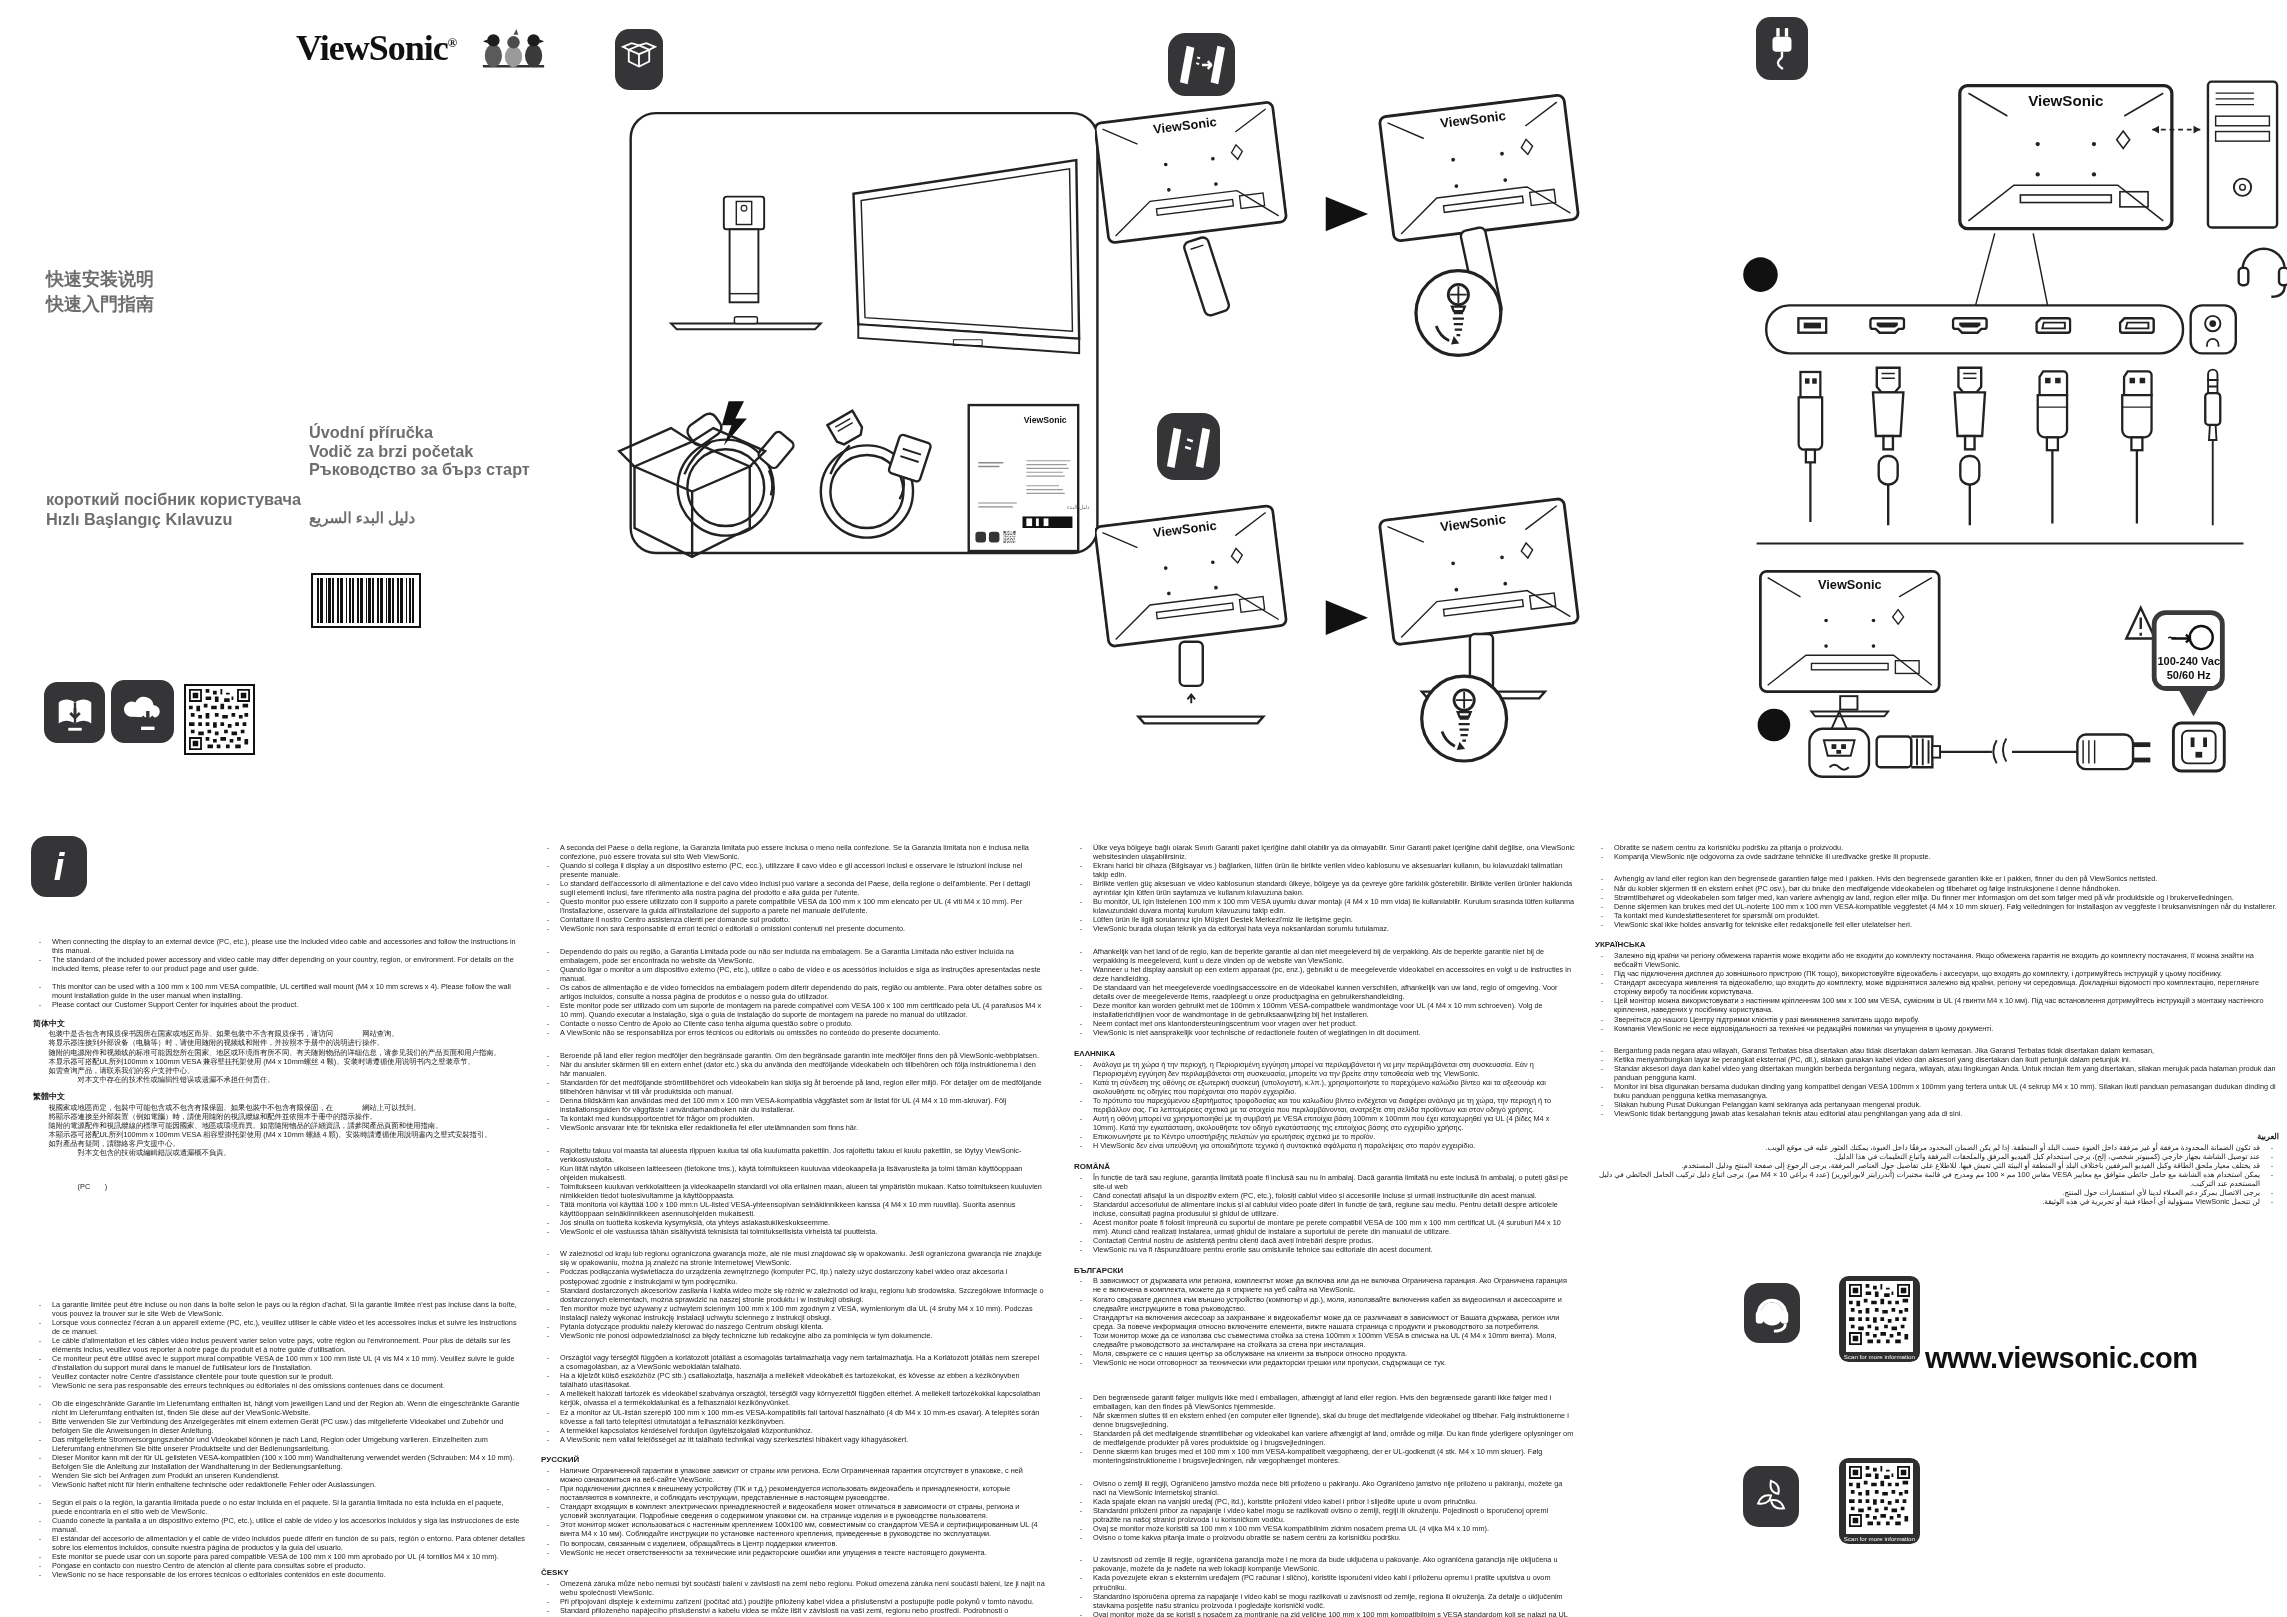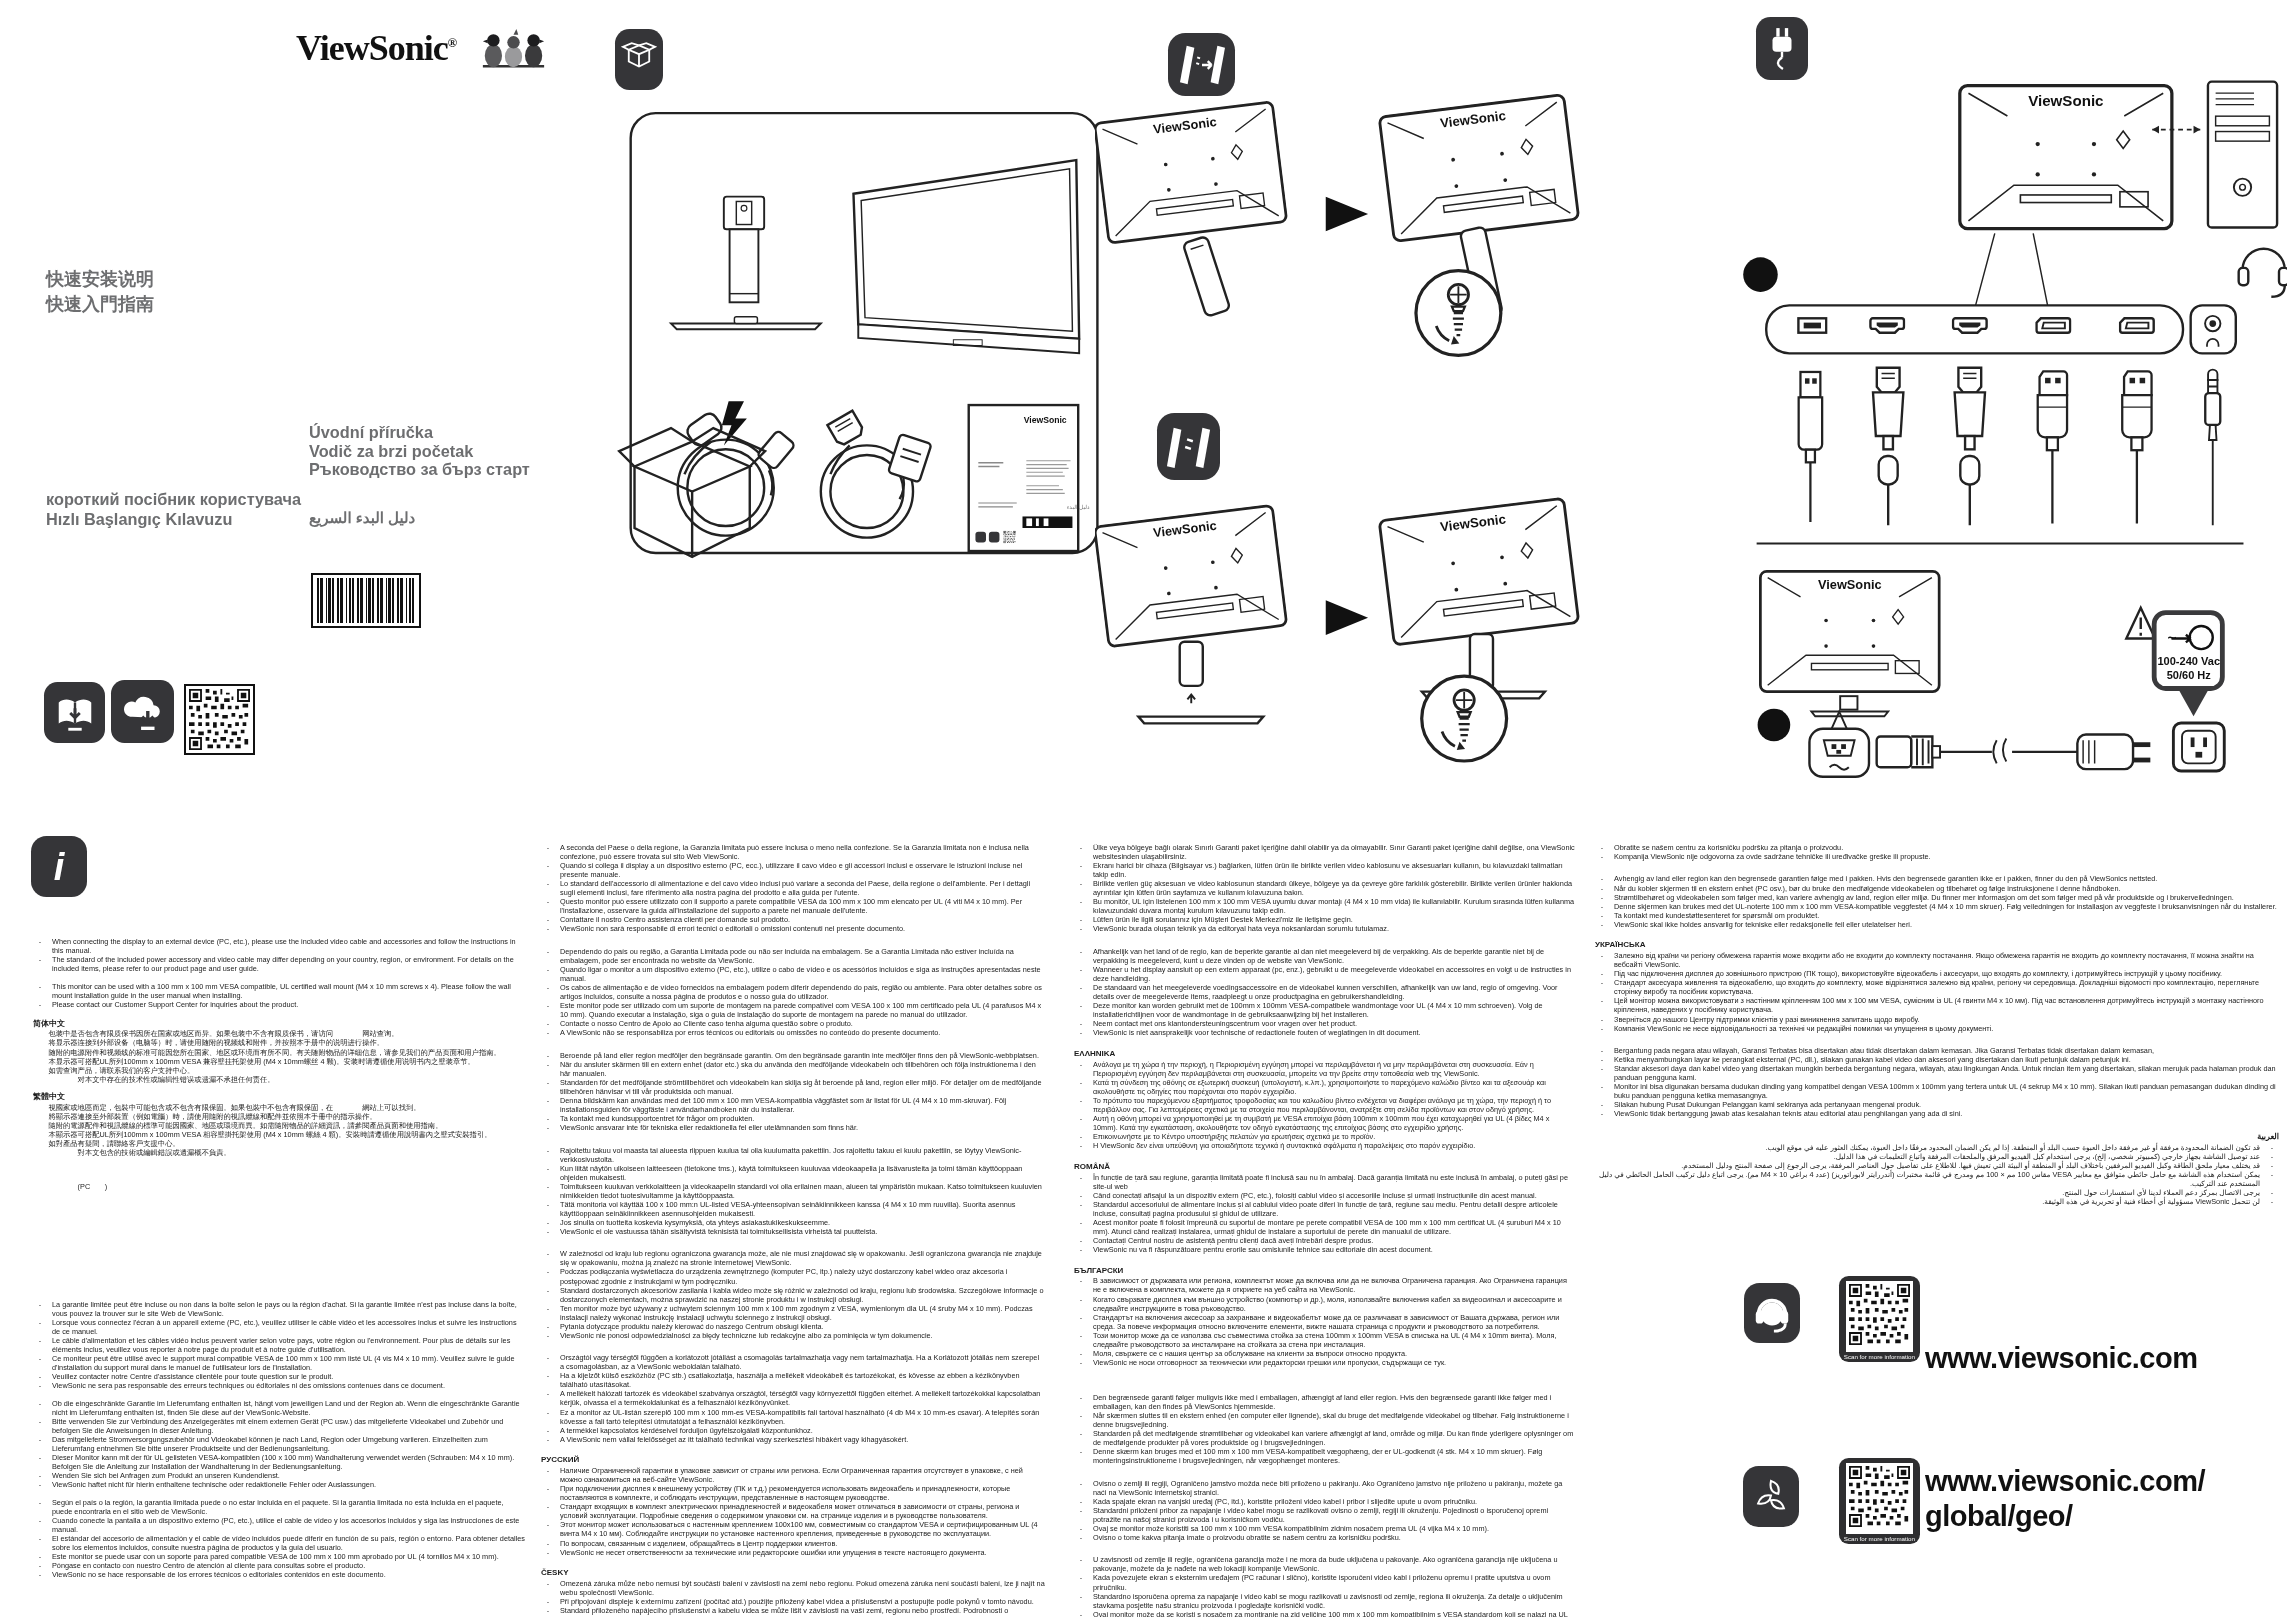--- a/index.html
+++ b/index.html
@@ -670,19 +670,15 @@
       <path d="M10 36q4-12 16-10q-2 12-16 10z"></path>
       <path d="M42 36q-4-12-16-10q2 12 16 10z" transform="translate(0 6)"></path>
     </svg>
   </div>
   <div class="abs qrd" style="left:1839px;top:1458px">
     <div class="qbg"><svg width="61" height="61" viewBox="0 0 64 64">
           <use href="#s-qr" width="64" height="64"></use>
         </svg></div>
     <div class="cap">Scan for more information</div>
   </div>
-  <div class="abs url" style="left:1925px;top:1464px">
-    <div>www.viewsonic.com/</div>
-    <div>global/geo/</div>
-  </div>
 
 </div>
 
 
 </body></html>

